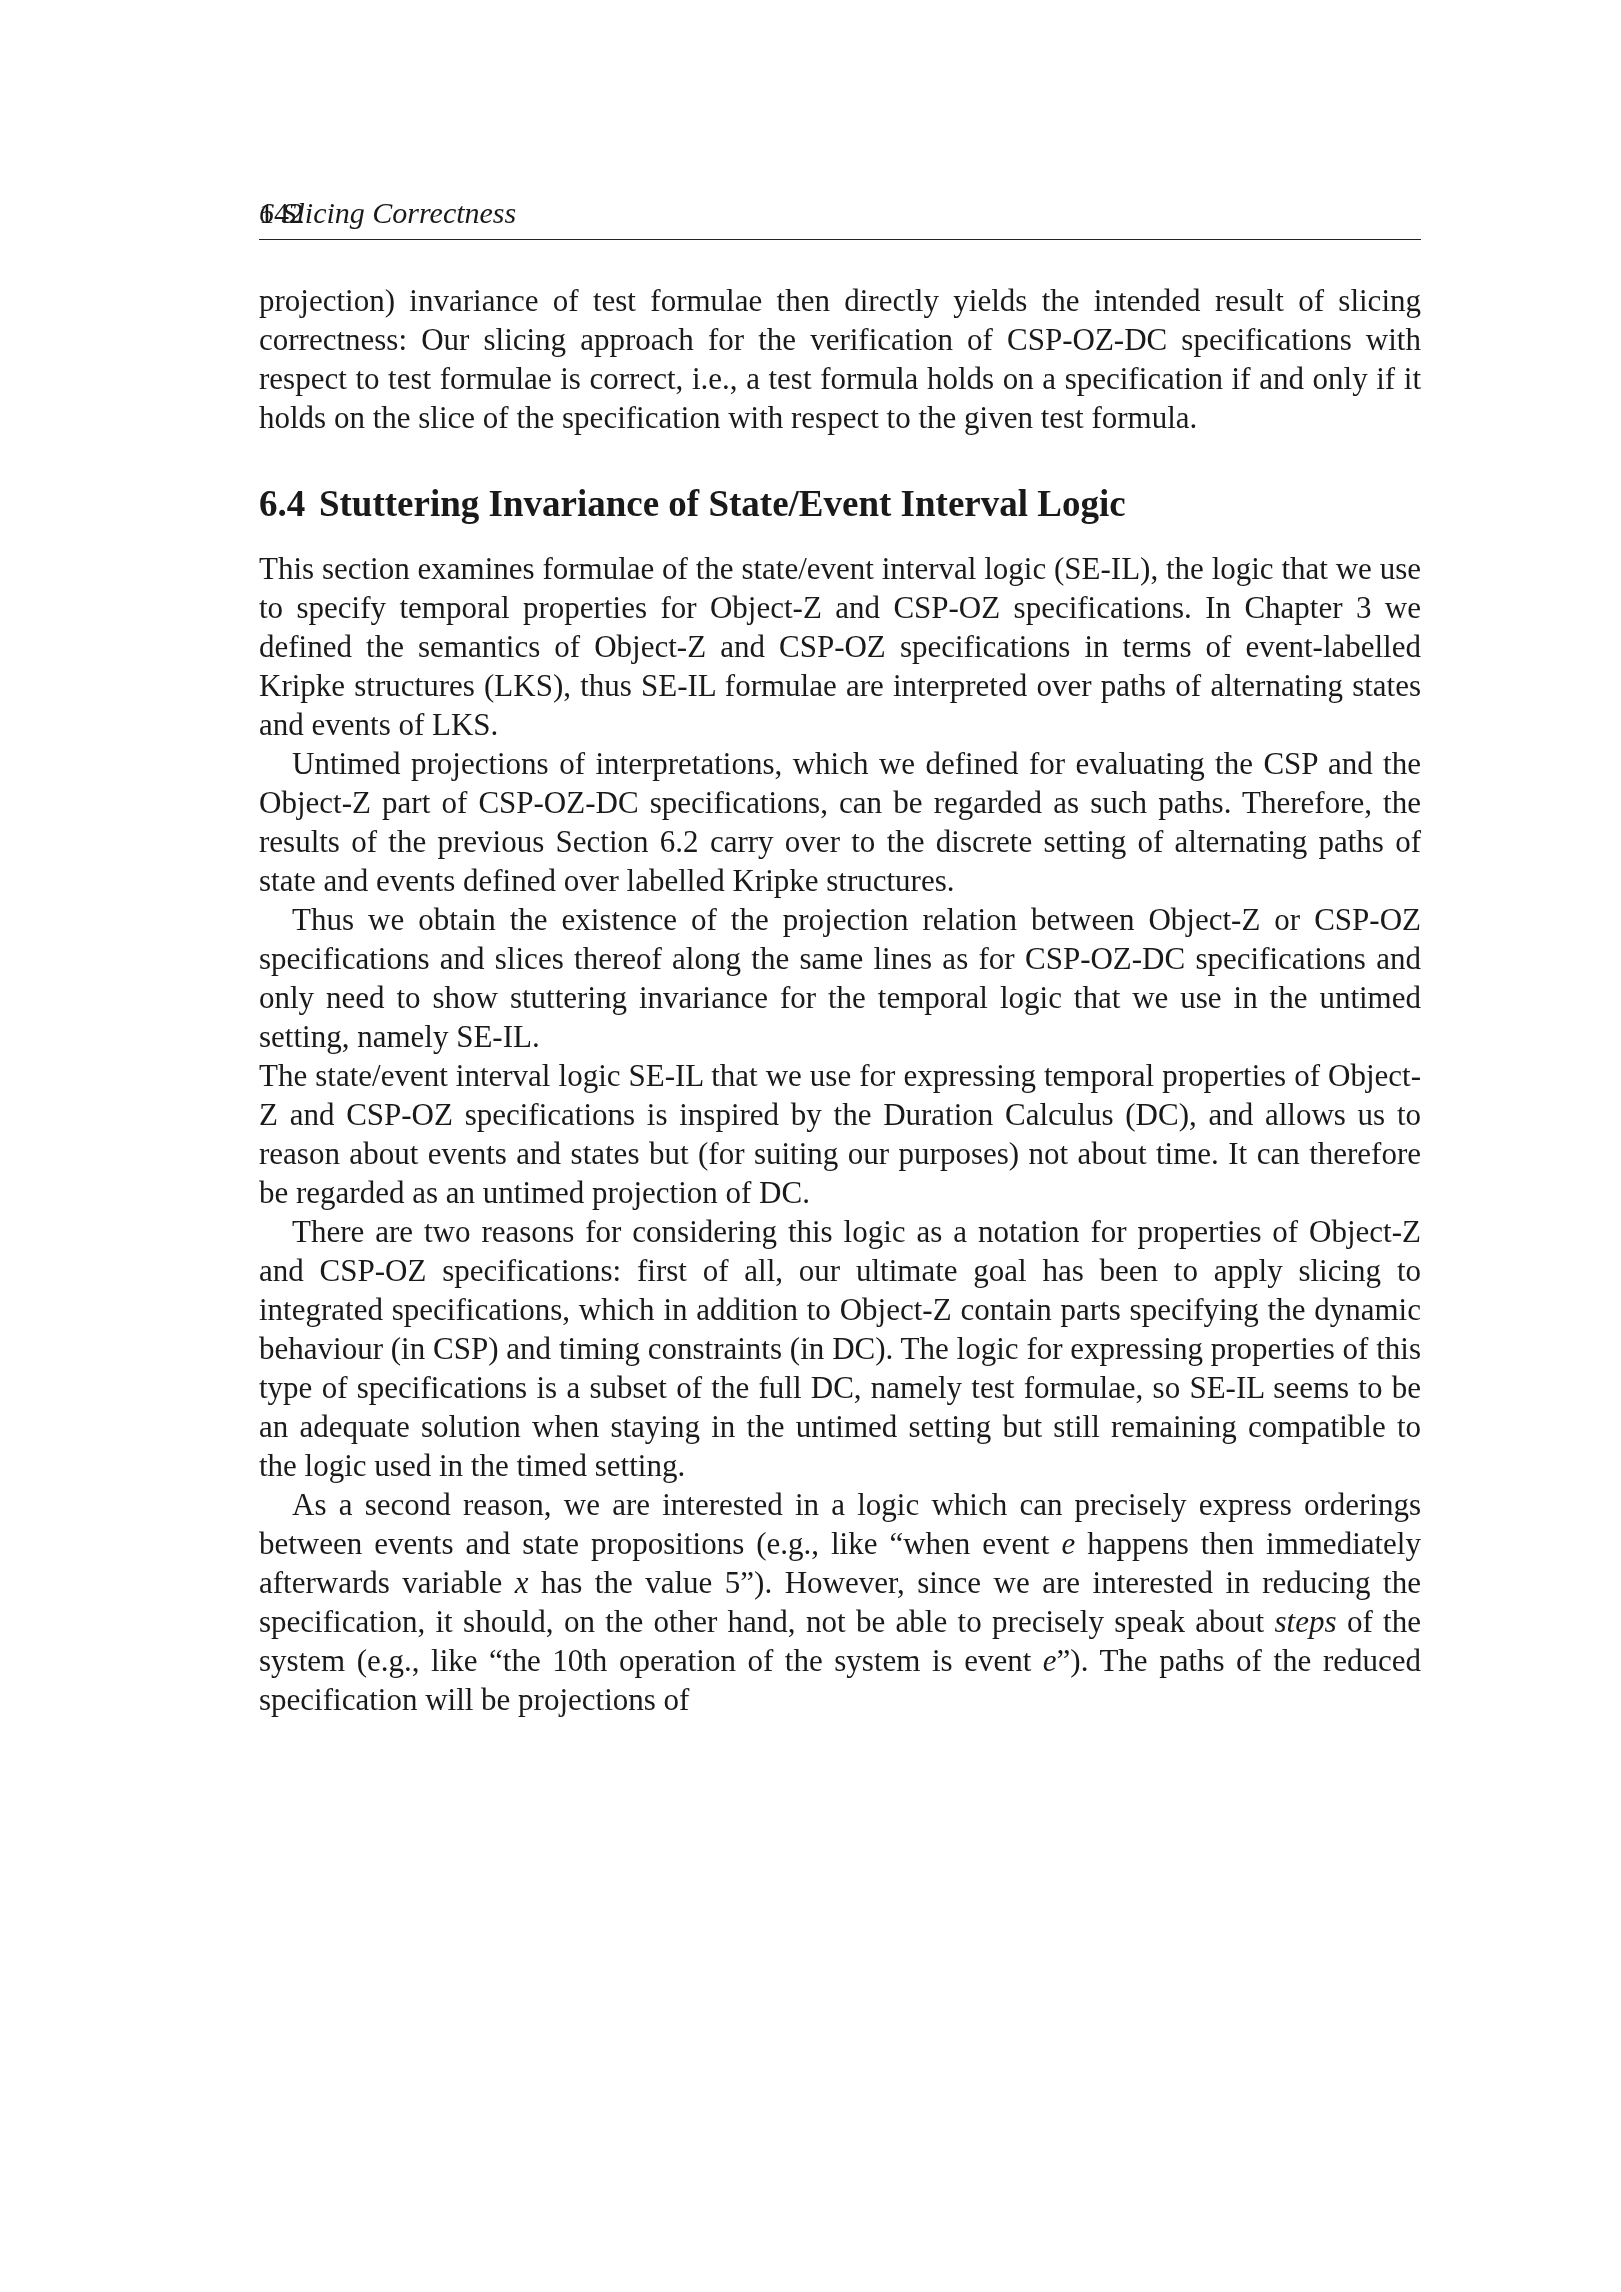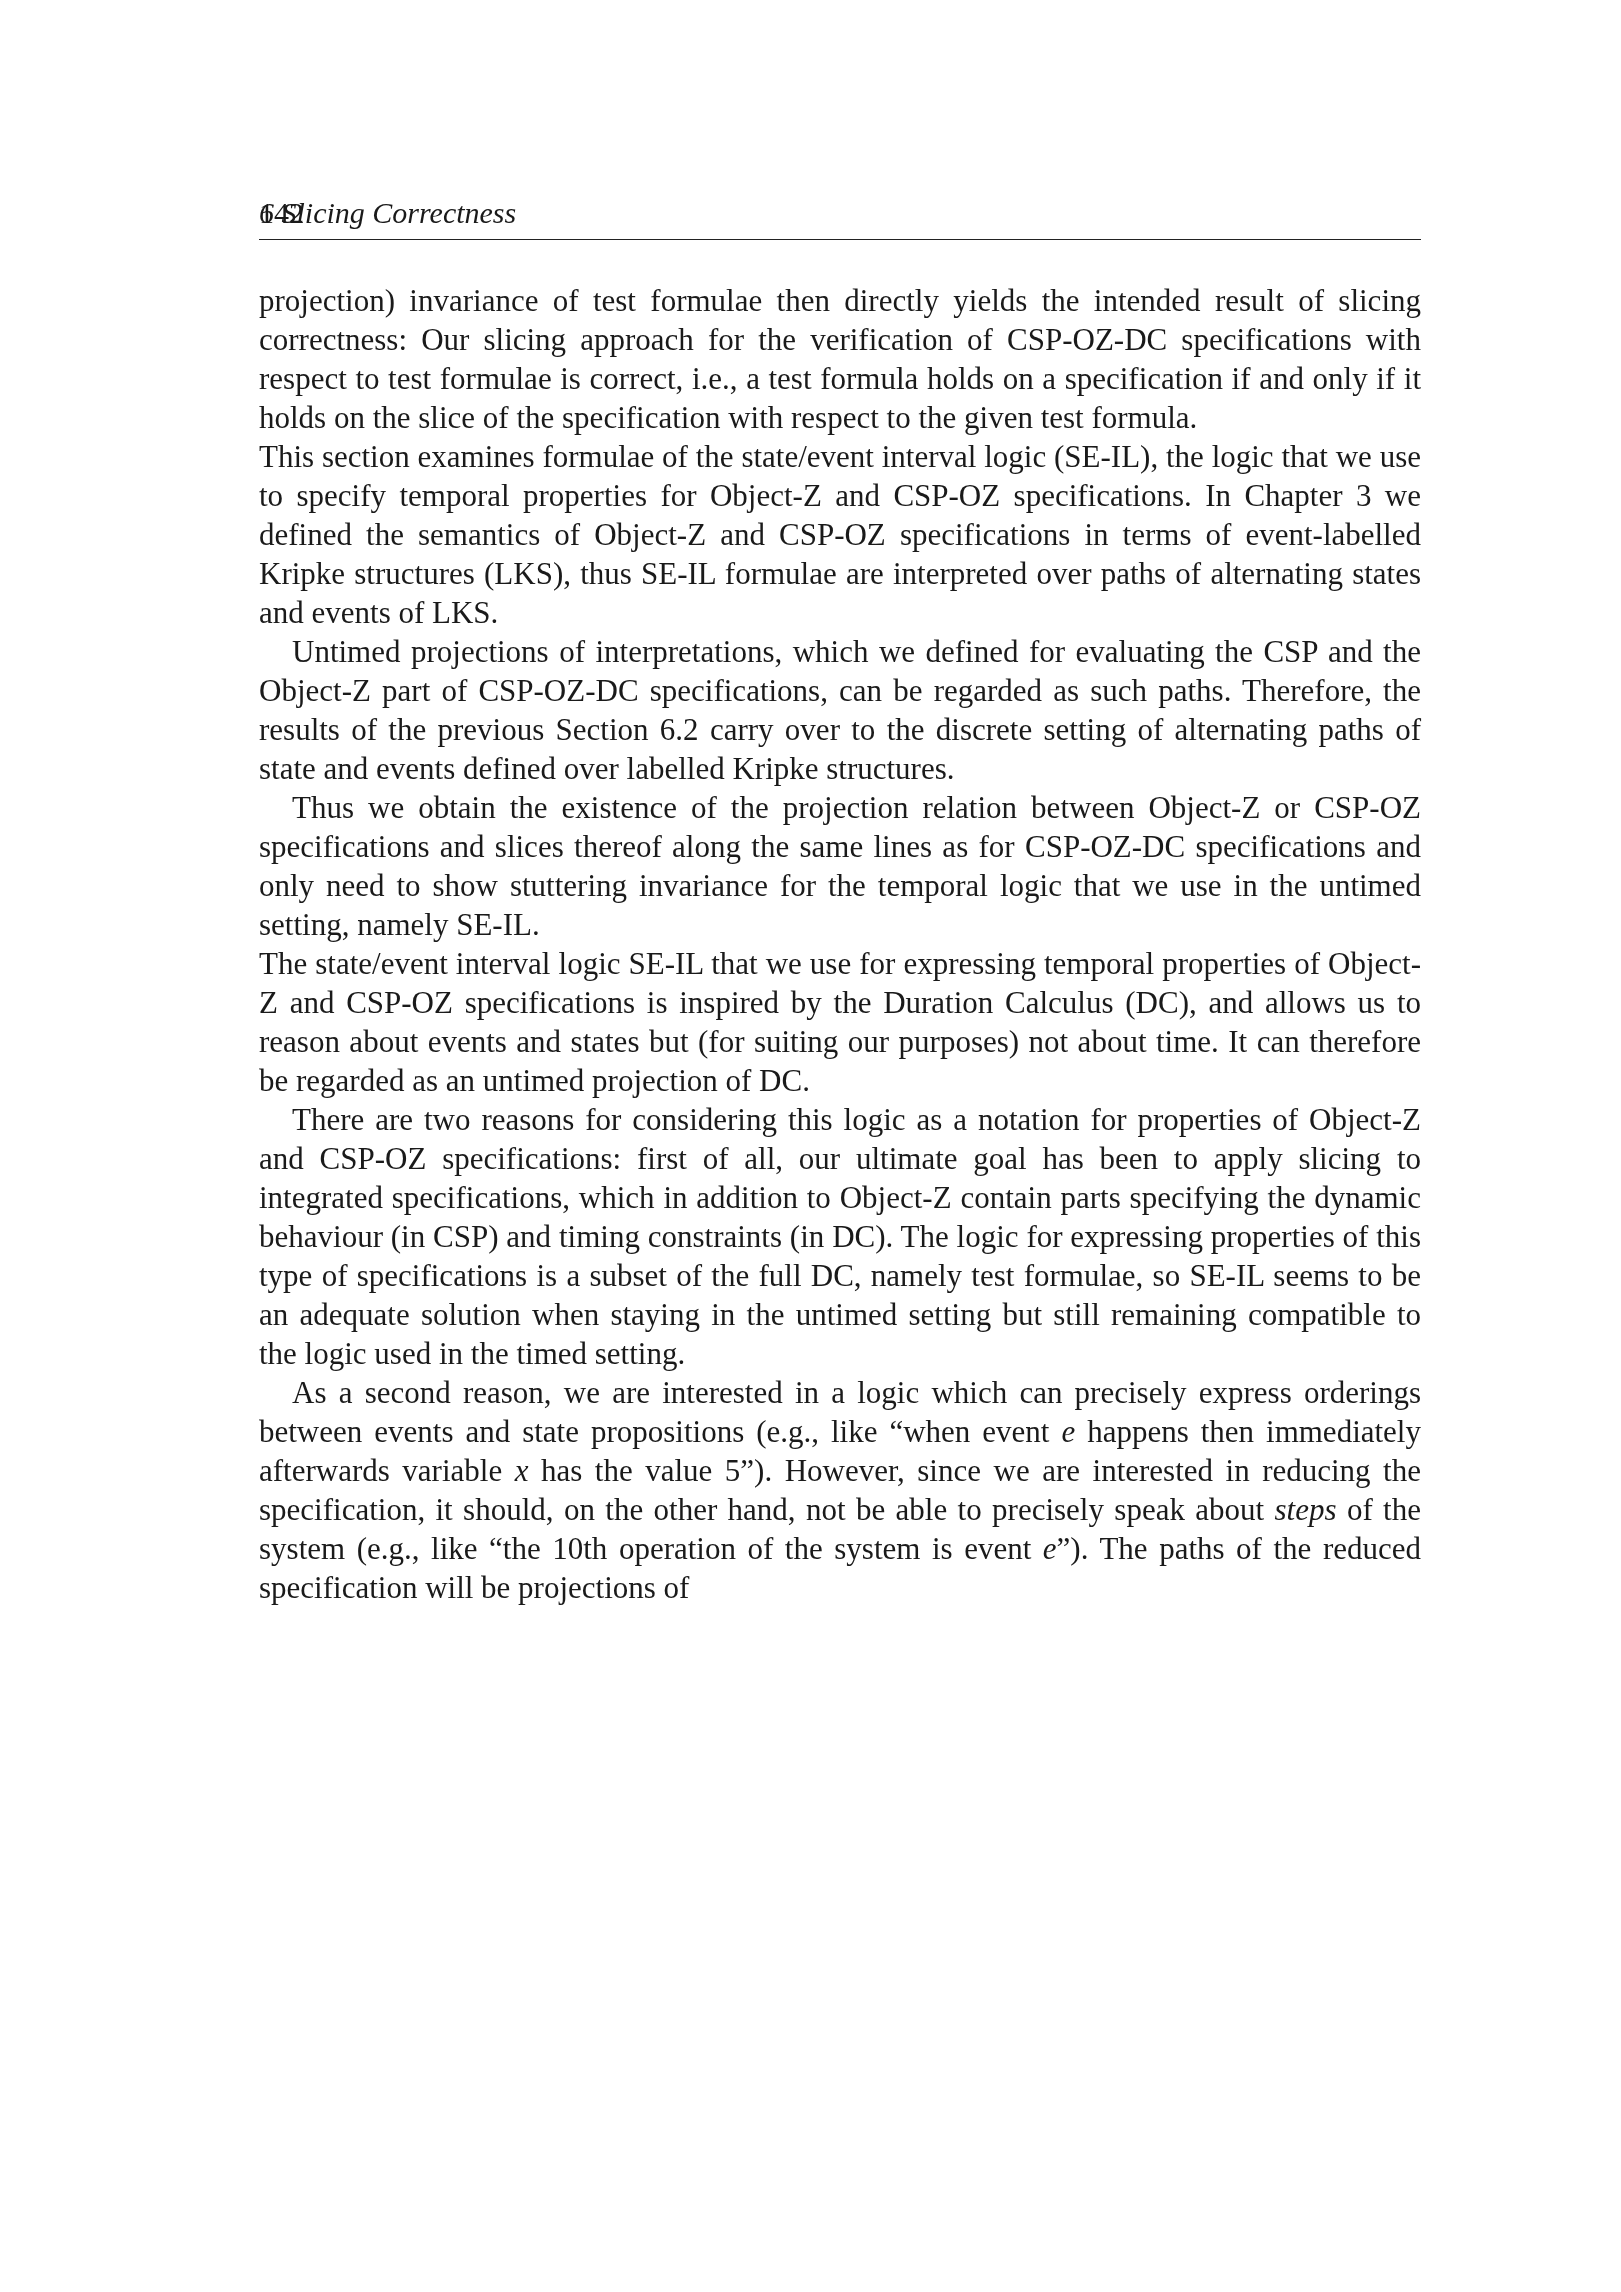--- a/index.html
+++ b/index.html
@@ -80,20 +80,23 @@
 
 <div class="page">
 
   <div class="running-head">
     <span class="page-num">142</span>
     <span class="chapter">6  Slicing Correctness</span>
   </div>
 
   <p class="body-text p-first">projection) invariance of test formulae then directly yields the intended result of slicing correctness:  Our slicing approach for the verification of CSP-OZ-DC specifications with respect to test formulae is correct, i.e., a test formula holds on a specification if and only if it holds on the slice of the specification with respect to the given test formula.</p>
 
+  <h2 class="section">
+    <span class="num">6.4</span><span>Stuttering Invariance of State/Event Interval Logic</span>
+  </h2>
 
   <p class="body-text">This section examines formulae of the state/event interval logic (SE-IL), the logic that we use to specify temporal properties for Object-Z and CSP-OZ specifications. In Chapter 3 we defined the semantics of Object-Z and CSP-OZ specifications in terms of event-labelled Kripke structures (LKS), thus SE-IL formulae are interpreted over paths of alternating states and events of LKS.</p>
   <p class="body-text indent">Untimed projections of interpretations, which we defined for evaluating the CSP and the Object-Z part of CSP-OZ-DC specifications, can be regarded as such paths. Therefore, the results of the previous Section 6.2 carry over to the discrete setting of alternating paths of state and events defined over labelled Kripke structures.</p>
   <p class="body-text indent">Thus we obtain the existence of the projection relation between Object-Z or CSP-OZ specifications and slices thereof along the same lines as for CSP-OZ-DC specifications and only need to show stuttering invariance for the temporal logic that we use in the untimed setting, namely SE-IL.</p>
 
 
   <p class="body-text">The state/event interval logic SE-IL that we use for expressing temporal properties of Object-Z and CSP-OZ specifications is inspired by the Duration Calculus (DC), and allows us to reason about events and states but (for suiting our purposes) not about time. It can therefore be regarded as an untimed projection of DC.</p>
   <p class="body-text indent">There are two reasons for considering this logic as a notation for properties of Object-Z and CSP-OZ specifications: first of all, our ultimate goal has been to apply slicing to integrated specifications, which in addition to Object-Z contain parts specifying the dynamic behaviour (in CSP) and timing constraints (in DC). The logic for expressing properties of this type of specifications is a subset of the full DC, namely test formulae, so SE-IL seems to be an adequate solution when staying in the untimed setting but still remaining compatible to the logic used in the timed setting.</p>
   <p class="body-text indent"><span>As a second reason, we are interested in a logic which can precisely express orderings between events and state propositions (e.g., like “when event </span><em>e</em><span> happens then immediately afterwards variable </span><em>x</em><span> has the value 5”). However, since we are interested in reducing the specification, it should, on the other hand, not be able to precisely speak about </span><em>steps</em><span> of the system (e.g., like “the 10th operation of the system is event </span><em>e</em><span>”).  The paths of the reduced specification will be projections of</span></p>
 

